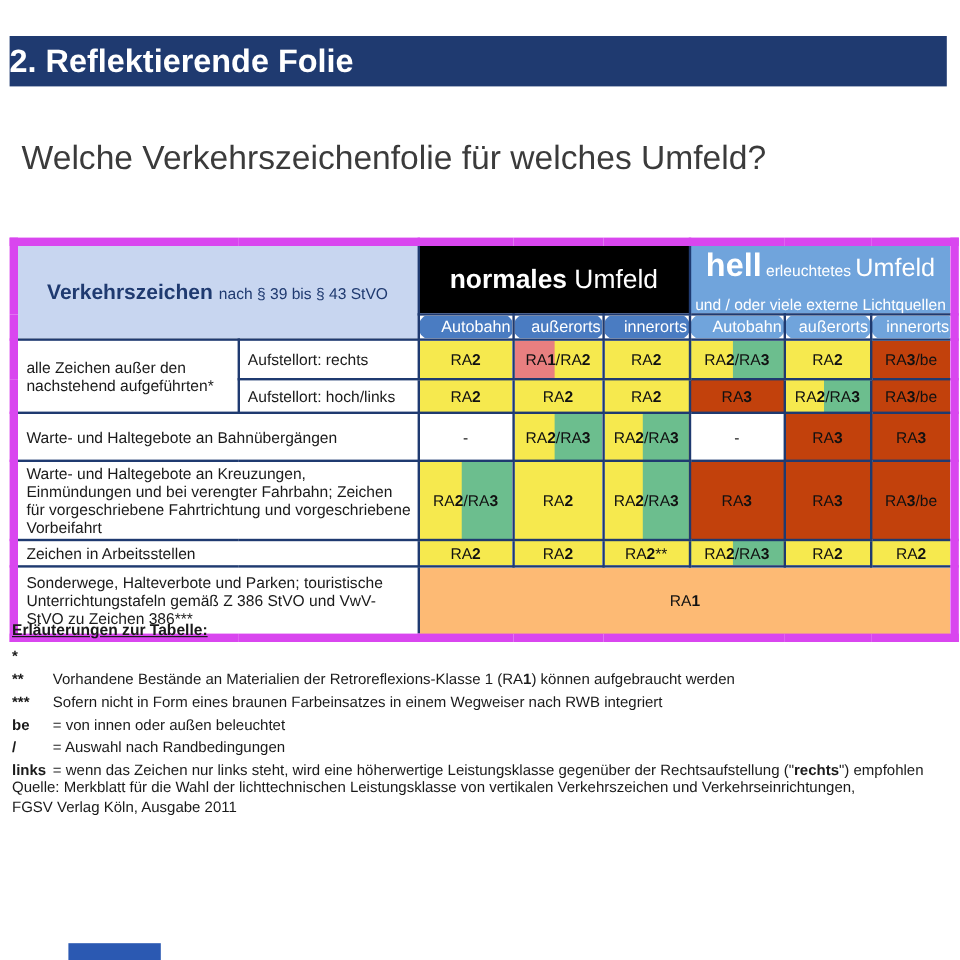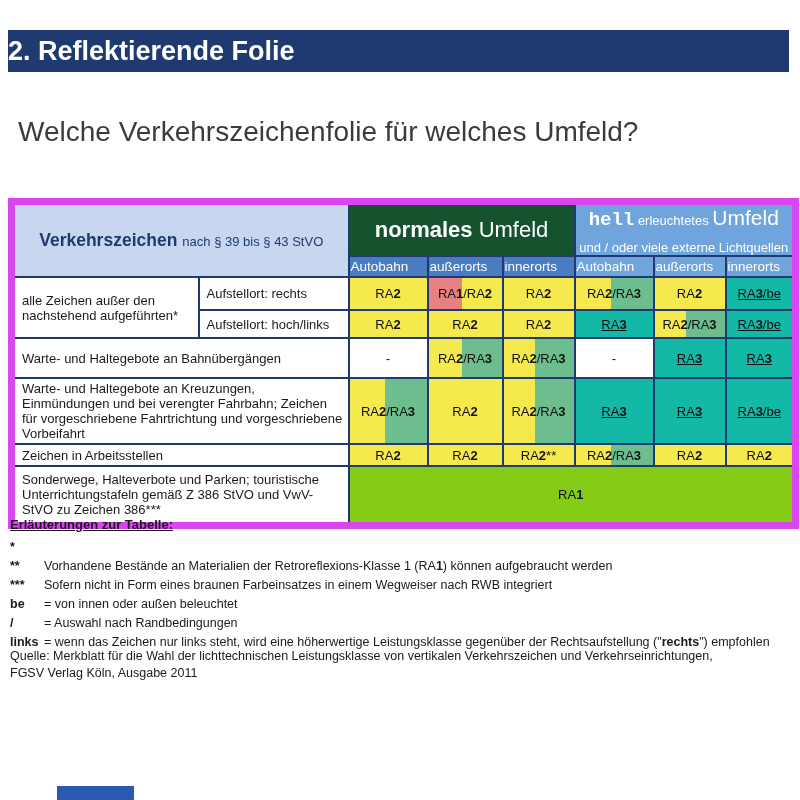--- a/index.html
+++ b/index.html
@@ -32,42 +32,42 @@
   .r2{height:40px;}
   .r3{height:65px;}
   .r4{height:22px;}
   .r5{height:59px;}
   .corner{
     background:#c8d6f0;text-align:center;vertical-align:middle;color:#1f3a70;
   }
   .corner-bold{font-size:17.5px;font-weight:bold;}
   .corner-small{font-size:13px;margin-left:5px;}
   .gh{vertical-align:middle;text-align:center;color:#ffffff;}
-  .gh-normal{background:#14532d;font-size:22px;}
+  .gh-normal{background:#000000;font-size:22px;}
   .gh-normal b{font-weight:bold;}
   .gh-hell{background:#70a4dc;}
-  .hell-big{font-size:19px;font-weight:bold;font-family:Liberation Mono, monospace;}
+  .hell-big{font-size:27px;font-weight:bold;}
   .hell-small{font-size:13px;}
   .hell-big2{font-size:21px;font-weight:400;}
   .gh-line2{font-size:13px;line-height:13px;margin-top:10px;}
-  .sub{color:#ffffff;text-align:left;vertical-align:middle;font-size:13.5px;}
+  .sub{color:#ffffff;text-align:right;vertical-align:middle;font-size:13.5px;border-radius:10px;}
   .sub-n{background:#4a7cc2;}
   .sub-h{background:#70a4dc;}
   .lbl{
     background:#ffffff;vertical-align:middle;text-align:left;
     font-size:13px;line-height:15px;padding:2px 4px 2px 7px;color:#1a1a1a;
   }
   .dcell{
     text-align:center;vertical-align:middle;font-size:13px;color:#111;
     font-weight:400;
   }
   .dcell b{font-weight:bold;}
   .yellow{background:#f6e94e;}
-  .green{background:#14b8a6;text-decoration:underline;}
-  .red{background:#84cc16;}
+  .green{background:#c2410c;}
+  .red{background:#fdba74;}
   .white{background:#ffffff;}
   .split-red-yellow{background:linear-gradient(90deg,#e87f80 0 45%,#f6e94e 45% 100%);}
   .split-yellow-green{background:linear-gradient(90deg,#f6e94e 0 45%,#6cbe8e 45% 100%);}
   
   .notes{position:absolute;left:10px;top:517px;width:782px;}
   .notes-title{font-size:13px;font-weight:bold;text-decoration:underline;margin-bottom:6px;color:#1a1a1a;}
   .note{display:flex;font-size:12.5px;line-height:19px;color:#1a1a1a;}
   .note .marker{width:34px;flex:0 0 34px;font-weight:bold;}
   .note .ntext b{font-weight:bold;}
   

